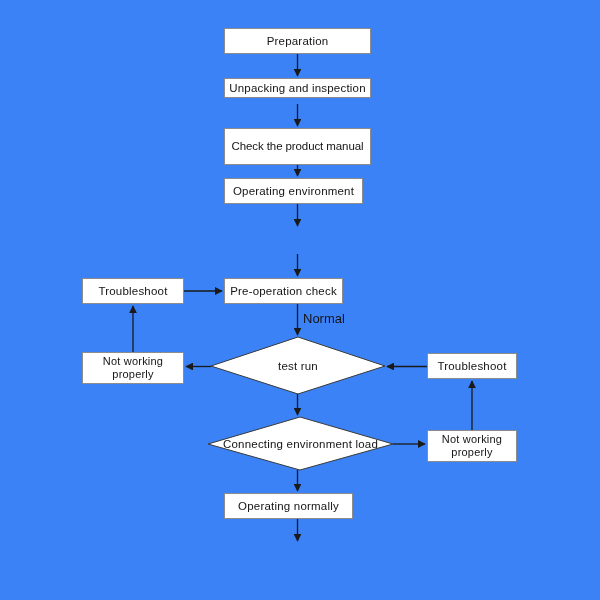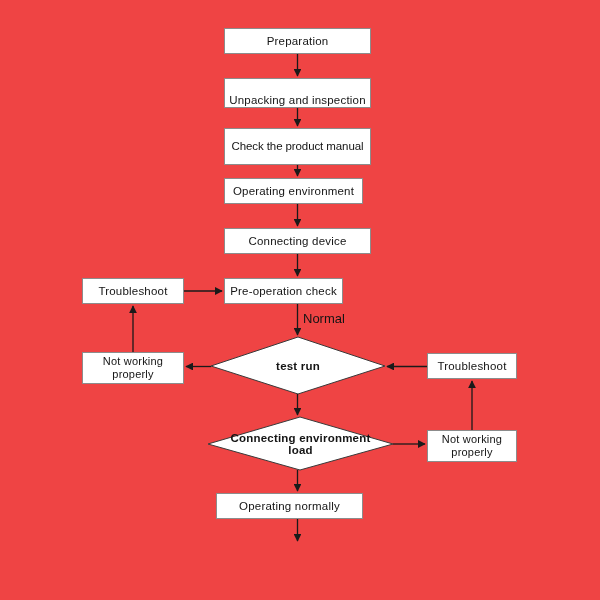--- a/index.html
+++ b/index.html
@@ -11,21 +11,21 @@
     width: 600px;
     height: 600px;
     font-family: "Liberation Sans", sans-serif;
     color: #1a1a1a;
   }
   #flowchart-canvas {
     position: relative;
     width: 600px;
     height: 600px;
     overflow: hidden;
-    background: #ef4444;
+    background: #3b82f6;
   }
   svg.edges {
     position: absolute;
     left: 0;
     top: 0;
     width: 600px;
     height: 600px;
     pointer-events: none;
   }
   .node {
@@ -54,21 +54,20 @@
   .diamond-label {
     position: absolute;
     display: flex;
     align-items: center;
     justify-content: center;
     font-size: 11.5px;
     color: #141414;
     text-align: center;
     letter-spacing: 0.2px;
     background: transparent;
-    font-weight: bold;
   }
   .edge-label {
     position: absolute;
     font-size: 13px;
     color: #141414;
     background: transparent;
     white-space: nowrap;
   }
 </style>
 </head>
@@ -106,49 +105,46 @@
       <line x1="393" y1="444" x2="425" y2="444" marker-end="url(#arrow)"></line>
       <line x1="472" y1="430" x2="472" y2="381" marker-end="url(#arrow)"></line>
       <line x1="427" y1="366.5" x2="387" y2="366.5" marker-end="url(#arrow)"></line>
     </g>
   </svg>
 
   <div class="node box" style="left:224px; top:28px; width:147px; height:26px;">
     <span>Preparation</span>
   </div>
 
-  <div class="node box" style="left:224px; top:78px; width:147px; height:30px;align-items:flex-end;">
+  <div class="node box" style="left:224px; top:78px; width:147px; height:20px;">
     <span>Unpacking and inspection</span>
   </div>
 
   <div class="node box tight" style="left:224px; top:128px; width:147px; height:37px;">
     <span>Check the product manual</span>
   </div>
 
   <div class="node box" style="left:224px; top:178px; width:139px; height:26px;">
     <span>Operating  environment</span>
   </div>
 
-  <div class="node box" style="left:224px; top:228px; width:147px; height:26px;">
-    <span>Connecting  device</span>
-  </div>
 
   <div class="node box" style="left:224px; top:278px; width:119px; height:26px;">
     <span>Pre-operation check</span>
   </div>
 
   <div class="diamond-label" style="left:238px; top:352px; width:120px; height:28px;">
     <span>test run</span>
   </div>
 
   <div class="diamond-label" style="left:223px; top:431px; width:155px; height:26px;">
     <span>Connecting environment load</span>
   </div>
 
-  <div class="node box" style="left:216px; top:493px; width:147px; height:26px;">
+  <div class="node box" style="left:224px; top:493px; width:129px; height:26px;">
     <span>Operating  normally</span>
   </div>
 
 
   <div class="node box" style="left:82px; top:278px; width:102px; height:26px;">
     <span>Troubleshoot</span>
   </div>
 
   <div class="node box twoline" style="left:82px; top:352px; width:102px; height:32px; white-space:pre-line;">
     <span style="white-space:pre-line;">Not working

